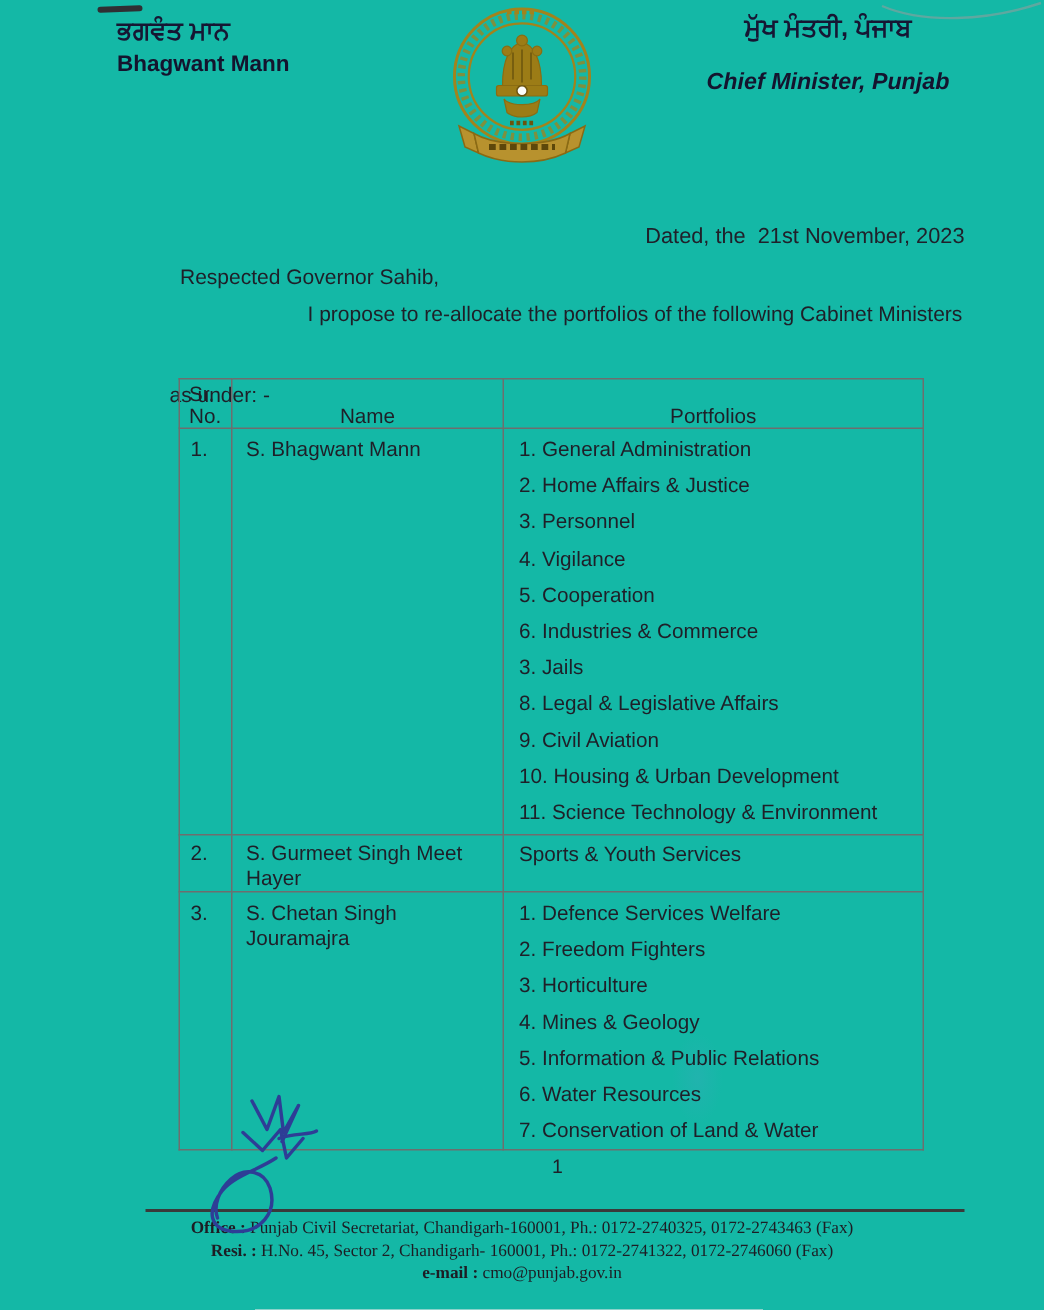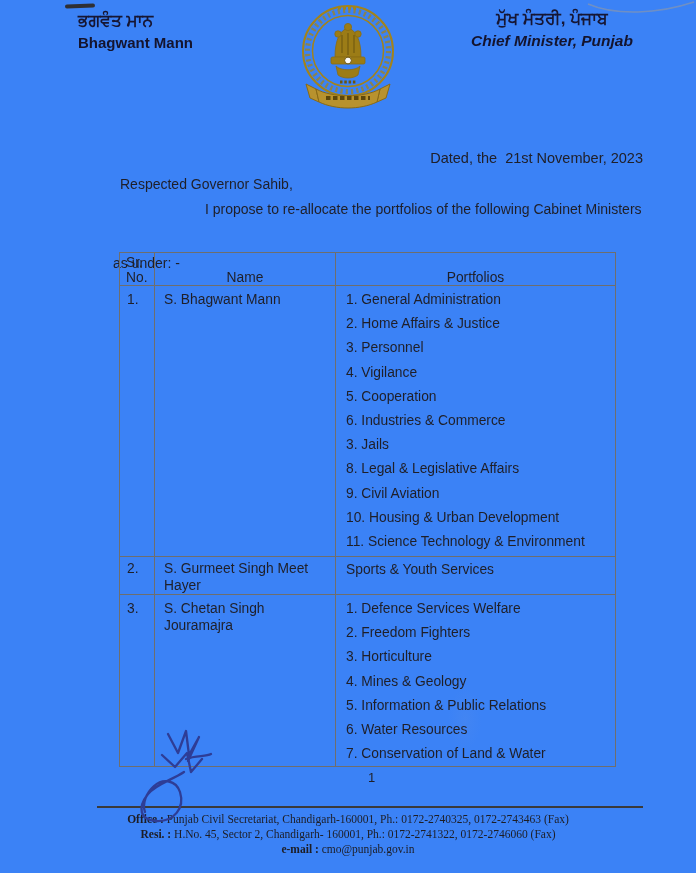--- a/index.html
+++ b/index.html
@@ -1,31 +1,31 @@
 <!DOCTYPE html>
 <html><head>
 <meta charset="utf-8">
 <style>
   html,body{margin:0;padding:0;background:#e8e8e8;}
   .page{
     position:relative;width:696px;height:873px;margin:0 auto;
-    background:#3b82f6;overflow:hidden;
+    background:#14b8a6;overflow:hidden;
     font-family:"Liberation Sans", sans-serif;color:#1f1f28;
   }
   
   .smudge{position:absolute;left:65px;top:4px;width:30px;height:4px;background:#2f2f33;border-radius:2px;transform:rotate(-2deg);}
   .corner-artifact{position:absolute;right:0;top:0;}
   .blotch{position:absolute;left:448px;top:688px;width:34px;height:62px;border-radius:50%;
     background:radial-gradient(ellipse at center, rgba(110,150,220,.14), rgba(110,150,220,0) 70%);}
   
   .hdr-left{position:absolute;left:78px;top:12px;line-height:1;}
   .hdr-left .pa{font-size:17px;font-weight:bold;color:#161633;margin-bottom:6px;}
   .hdr-left .en{font-size:15px;font-weight:bold;color:#14142e;}
   .hdr-right{position:absolute;left:452px;top:10px;width:200px;text-align:center;line-height:1;}
-  .hdr-right .pa{font-size:17px;font-weight:bold;color:#161633;margin-bottom:6px;}
+  .hdr-right .pa{font-size:17px;font-weight:bold;color:#161633;margin-bottom:20px;}
   .hdr-right .en{font-size:15.5px;font-weight:bold;color:#14142e;font-style:italic;}
   .emblem{position:absolute;left:300px;top:3px;}
   
   .ref{position:absolute;left:330px;top:103px;width:313px;text-align:right;
     font-size:14.5px;line-height:22px;white-space:pre;color:#20202a;}
   
   .salutation{position:absolute;left:120px;top:176px;font-size:14px;}
   .para{position:absolute;left:205px;top:201px;font-size:14px;white-space:nowrap;}
   .asunder{position:absolute;left:113px;top:227px;font-size:14px;margin-top:28px;}
   

